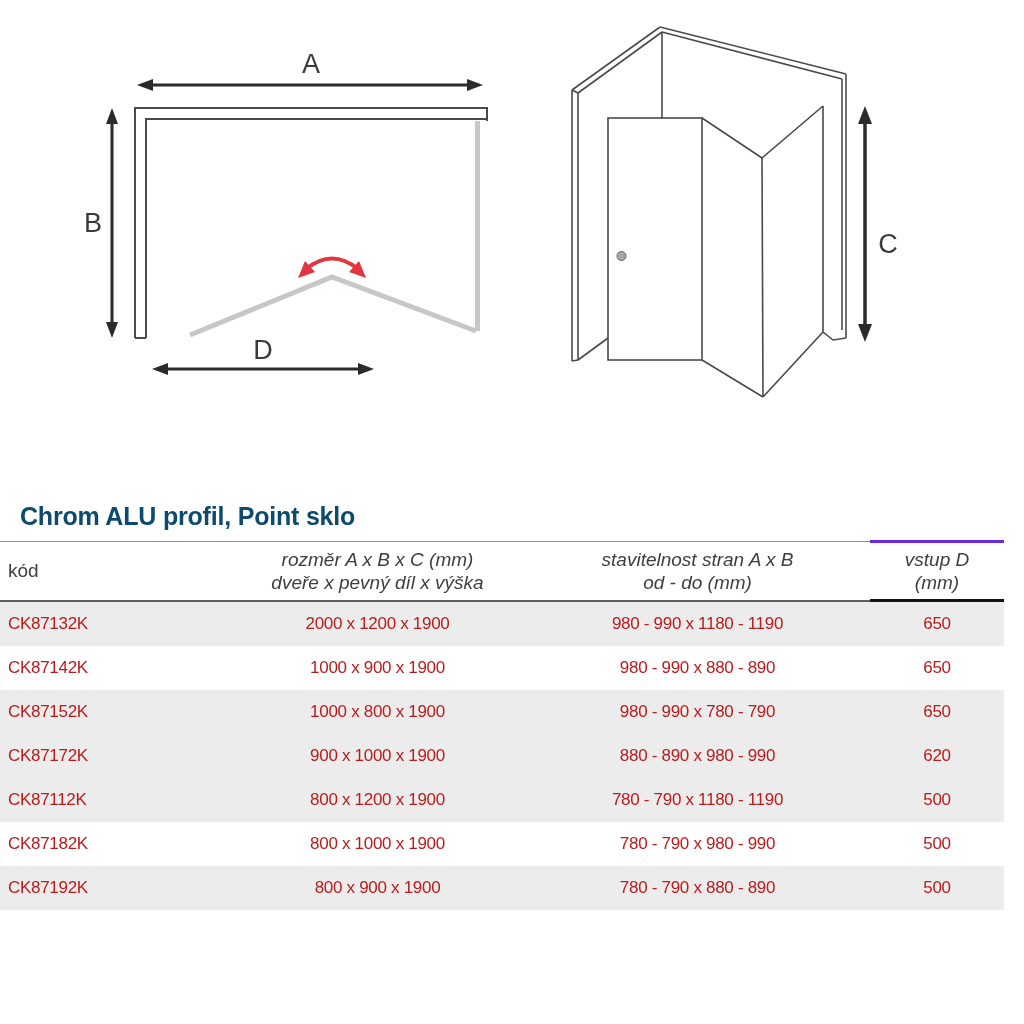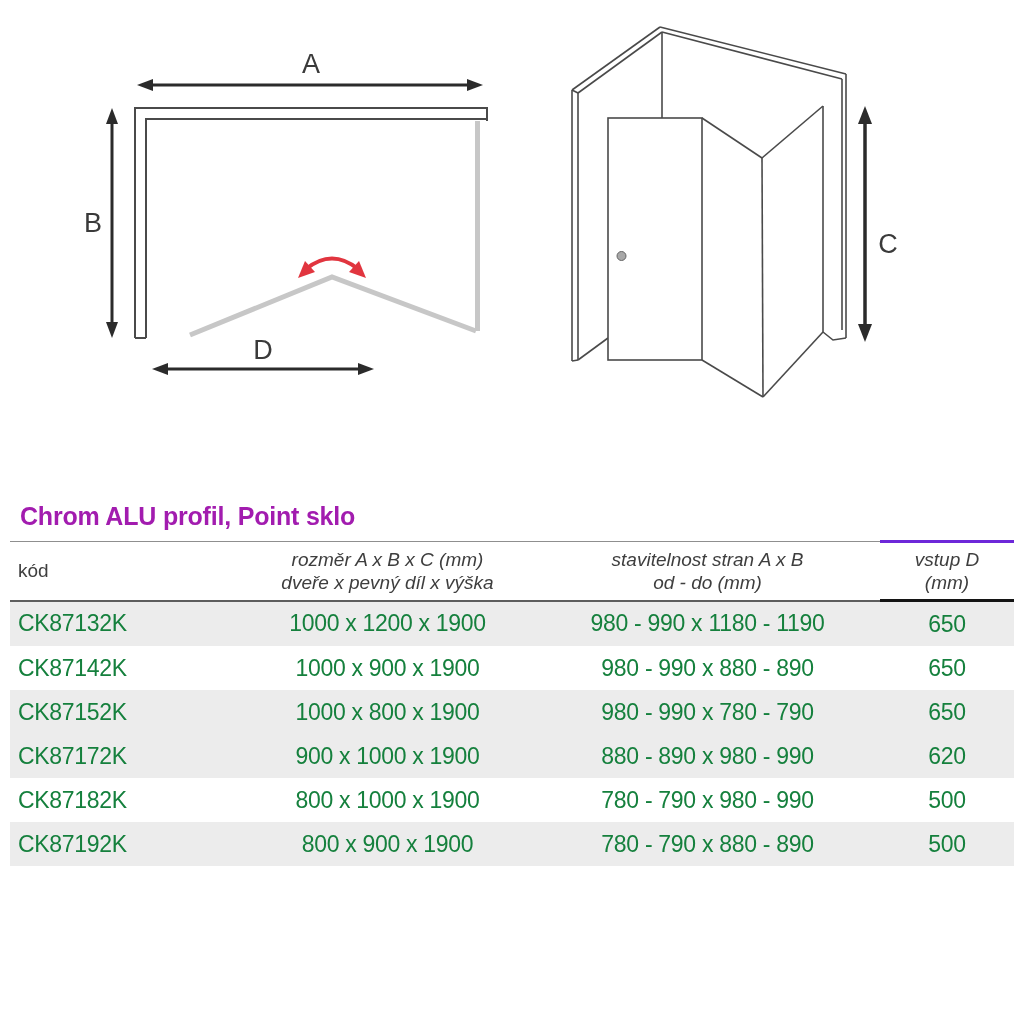--- a/index.html
+++ b/index.html
@@ -4,44 +4,44 @@
 <style>
   html,body{margin:0;padding:0;background:#ffffff;}
   body{
     width:1024px;height:1024px;overflow:hidden;
     font-family:"Liberation Sans","DejaVu Sans",sans-serif;
     color:#3e3e3e;
   }
   .diagram-wrap{width:1024px;height:462px;}
   .section-title{
     margin:40px 0 9px 20px;
-    font-size:25px;font-weight:bold;color:#a21caf;
+    font-size:25px;font-weight:bold;color:#0c4a6e;
     letter-spacing:-0.2px;
   }
   table.spec{
-    margin-left:10px;
+    margin-left:0;
     width:1004px;
     border-collapse:collapse;
     table-layout:fixed;
   }
   .spec th{
     font-size:19px;font-weight:400;color:#3e3e3e;
     height:56px;vertical-align:middle;line-height:1.22;
     border-top:1px solid #8f8f8f;
     border-bottom:2px solid #5d5d5d;
     padding:0;
   }
   .spec th.c1{text-align:left;padding-left:8px;}
   .spec th.c2,.spec th.c3,.spec th.c4{text-align:center;font-style:italic;}
   .spec th.c4{
     border-top:3px solid #6d28d9;
     border-bottom:3px solid #141414;
   }
   .spec td{
-    height:44px;font-size:23px;color:#15803d;
+    height:44px;font-size:17px;color:#b91c1c;
     padding:0;text-align:center;letter-spacing:-0.3px;
   }
   .spec td.c1{text-align:left;padding-left:8px;}
   .spec tr.shaded{background:#ececec;}
 </style>
 </head>
 <body>
 
 <div class="diagram-wrap">
 <svg width="1024" height="462" viewBox="0 0 1024 462" xmlns="http://www.w3.org/2000/svg">
@@ -150,21 +150,21 @@
       </th>
       <th class="c4">
         <div>vstup D</div>
         <div>(mm)</div>
       </th>
     </tr>
   </thead>
   <tbody>
     <tr class="shaded">
       <td class="c1">CK87132K</td>
-      <td>1000 x 1200 x 1900</td>
+      <td>2000 x 1200 x 1900</td>
       <td>980 - 990 x 1180 - 1190</td>
       <td>650</td>
     </tr>
     <tr>
       <td class="c1">CK87142K</td>
       <td>1000 x 900 x 1900</td>
       <td>980 - 990 x 880 - 890</td>
       <td>650</td>
     </tr>
     <tr class="shaded">
@@ -172,20 +172,26 @@
       <td>1000 x 800 x 1900</td>
       <td>980 - 990 x 780 - 790</td>
       <td>650</td>
     </tr>
     <tr class="shaded">
       <td class="c1">CK87172K</td>
       <td>900 x 1000 x 1900</td>
       <td>880 - 890 x 980 - 990</td>
       <td>620</td>
     </tr>
+    <tr class="shaded">
+      <td class="c1">CK87112K</td>
+      <td>800 x 1200 x 1900</td>
+      <td>780 - 790 x 1180 - 1190</td>
+      <td>500</td>
+    </tr>
     <tr>
       <td class="c1">CK87182K</td>
       <td>800 x 1000 x 1900</td>
       <td>780 - 790 x 980 - 990</td>
       <td>500</td>
     </tr>
     <tr class="shaded">
       <td class="c1">CK87192K</td>
       <td>800 x 900 x 1900</td>
       <td>780 - 790 x 880 - 890</td>

